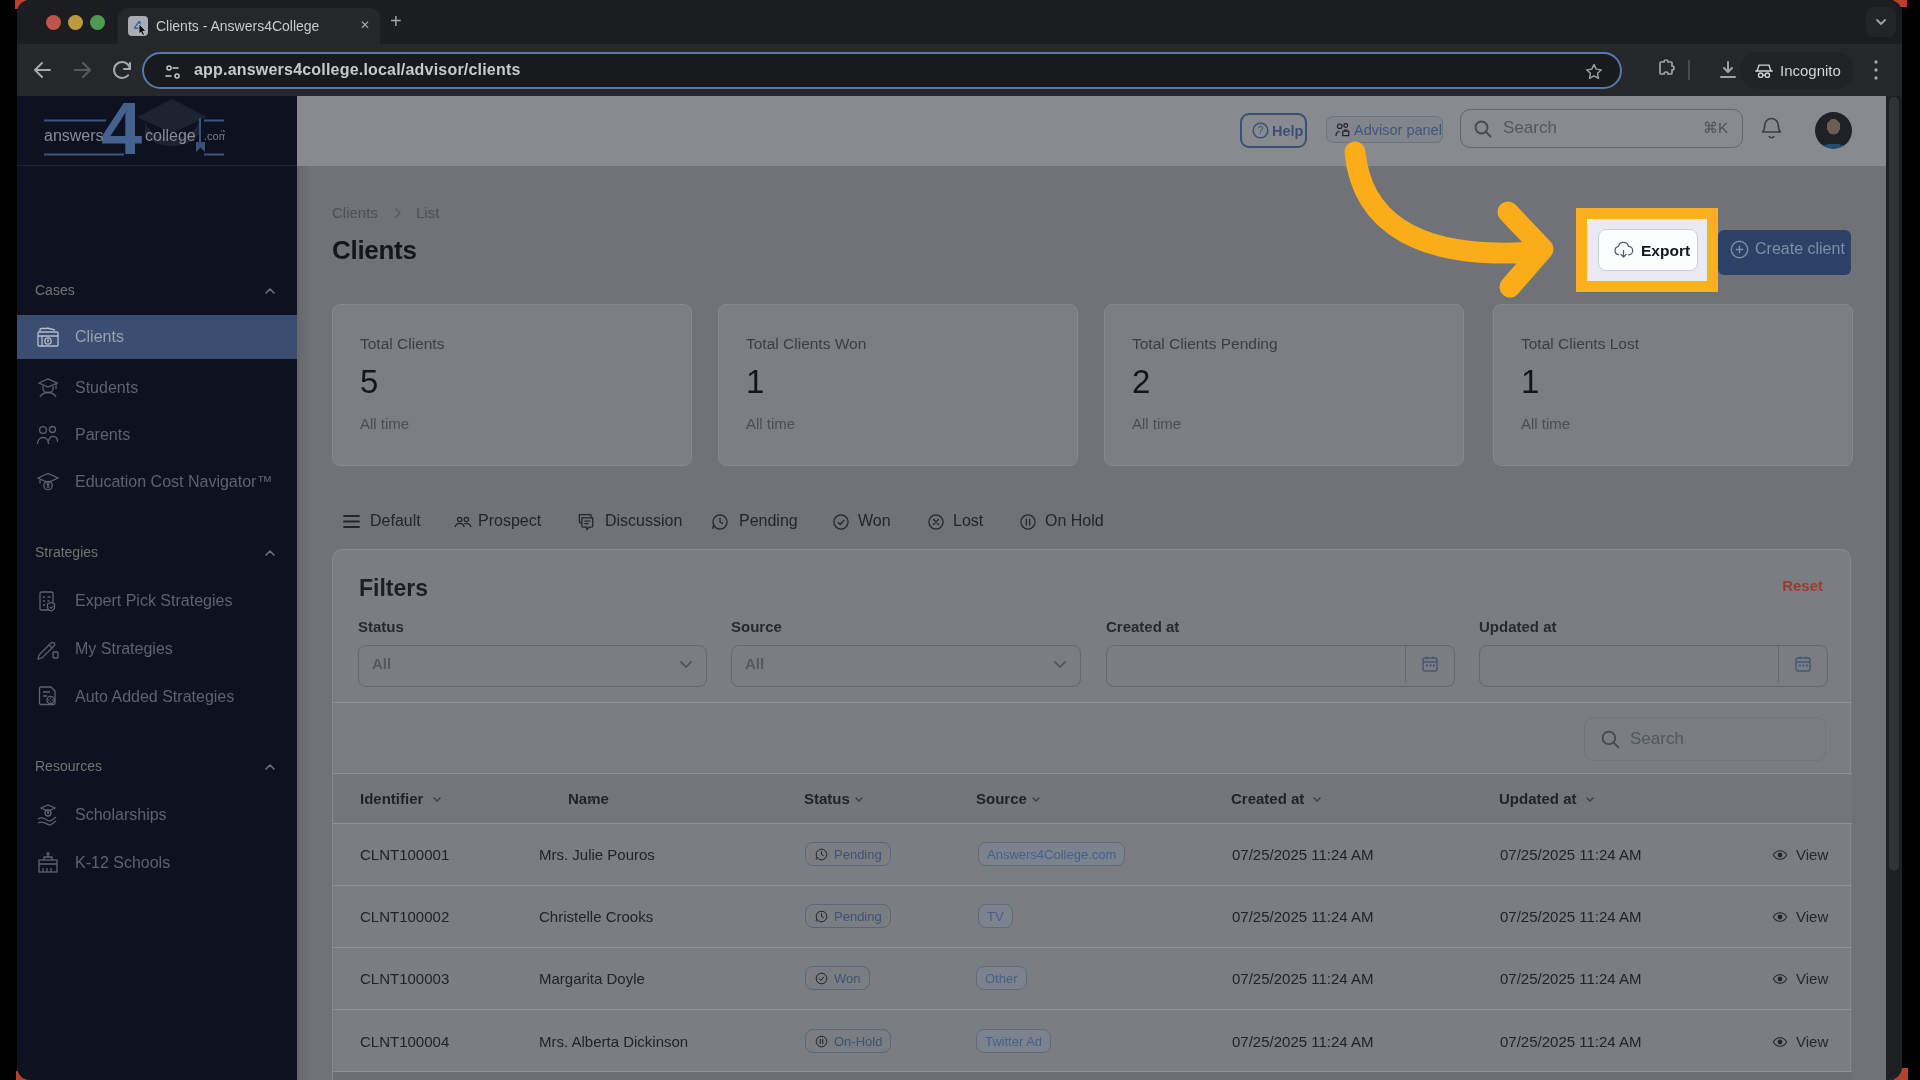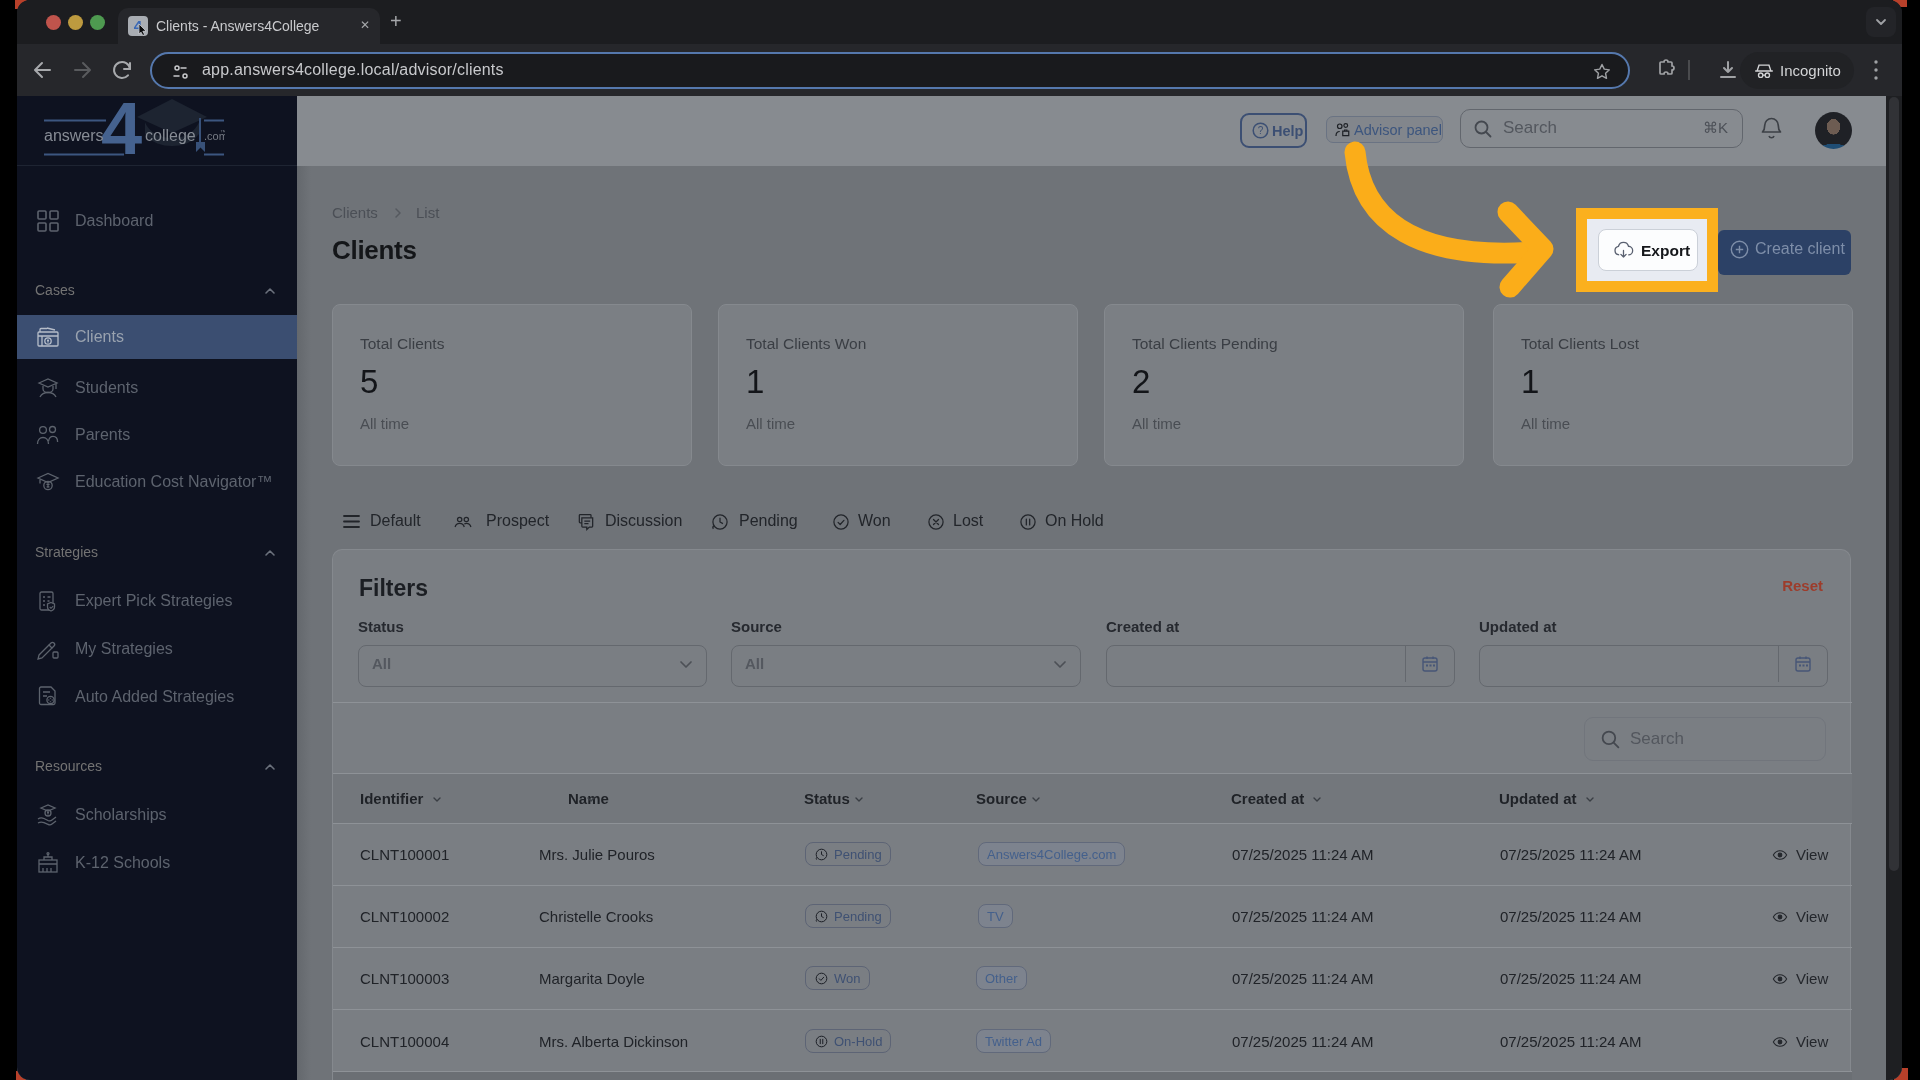--- a/index.html
+++ b/index.html
@@ -14,21 +14,21 @@
   .tl { position:absolute; top:15px; width:15px; height:15px; border-radius:50%; }
   #tab { position:absolute; left:101px; top:8px; width:262px; height:36px; background:#26272b; border-radius:10px 10px 0 0; }
   #tab .fav { position:absolute; left:10px; top:8px; width:20px; height:20px; background:#a9adb3; border-radius:4px; color:#3a68b5; font-size:15px; font-weight:bold; text-align:center; line-height:20px; }
   #tab .ttl { position:absolute; left:38px; top:10px; font-size:14px; color:#c9cacd; white-space:nowrap; }
   #tab .cls { position:absolute; right:10px; top:10px; font-size:13px; color:#a5a7aa; }
   .newtab { position:absolute; left:373px; top:10px; font-size:20px; color:#a5a7aa; font-weight:300; }
   #chevbtn { position:absolute; left:1849px; top:7px; width:30px; height:30px; background:#232428; border-radius:8px; color:#9fa1a4; text-align:center; }
   
   #toolbar { position:absolute; left:0; top:44px; width:100%; height:52px; background:#26272b; }
   .tbi { position:absolute; top:14px; width:24px; height:24px; color:#a7a9ac; }
-  #urlpill { position:absolute; left:133px; top:8px; width:1480px; height:37px; background:#191a1d; border:2px solid #5578ad; border-radius:19px; }
+  #urlpill { position:absolute; left:125px; top:8px; width:1480px; height:37px; background:#191a1d; border:2px solid #5578ad; border-radius:19px;font-weight:bold; }
   #urlpill .url { position:absolute; left:50px; top:7px; font-size:16px; color:#c8c9cc; letter-spacing:.2px; }
   #incog { position:absolute; left:1723px; top:8px; width:114px; height:37px; background:#212225; border-radius:19px; color:#d3d4d6; }
   
   #page { position:absolute; left:0; top:96px; width:1885px; height:984px; background:#6f7378; }
   #scrollbar { position:absolute; left:1869px; top:0; width:16px; height:984px; background:#1e1f22; }
   #scrollbar .thumb { position:absolute; left:3px; top:1px; width:10px; height:774px; background:#313236; border-radius:5px; }
   
   #sidebar { position:absolute; left:0; top:0; width:280px; height:984px; background:#0e1220; }
   #logoarea { position:absolute; left:0; top:0; width:280px; height:70px; border-bottom:1px solid #1e2432; }
   .navitem { position:absolute; left:0; width:280px; height:44px; color:#5d636e; }
@@ -147,29 +147,20 @@
 
           <text x="57" y="58" font-family="Liberation Sans,sans-serif" font-size="74" font-weight="bold" fill="#45628f">4</text>
 
           <text x="0" y="45" font-family="Liberation Sans,sans-serif" font-size="16" fill="#878c95">answers</text>
           <text x="101" y="45" font-family="Liberation Sans,sans-serif" font-size="16" fill="#878c95">college</text>
           <text x="160" y="44" font-family="Liberation Sans,sans-serif" font-size="11" fill="#777c85">.com</text>
           <text x="176" y="38" font-family="Liberation Sans,sans-serif" font-size="6" fill="#777c85">™</text>
         </svg>
       </div>
 
-      <div class="navitem" style="top:103px;">
-        <svg class="ic" viewBox="0 0 26 26" fill="none" stroke="currentColor" stroke-width="1.6">
-            <rect x="3" y="3" width="8" height="8" rx="1"></rect>
-            <rect x="15" y="3" width="8" height="8" rx="1"></rect>
-            <rect x="3" y="15" width="8" height="8" rx="1"></rect>
-            <rect x="15" y="15" width="8" height="8" rx="1"></rect>
-          </svg>
-        <div class="tx">Dashboard</div>
-      </div>
       <div class="navhdr" style="top:186px;">Cases</div>
       <svg class="navchev" style="top:189px" viewBox="0 0 12 12">
           <path d="M2 8l4-4 4 4" stroke="currentColor" stroke-width="1.6" fill="none" stroke-linecap="round" stroke-linejoin="round"></path>
         </svg>
 
       <div class="navitem navsel" style="top:219px;">
         <svg class="ic" viewBox="0 0 26 26" fill="none" stroke="currentColor" stroke-width="1.3">
             <rect x="3" y="8" width="20" height="14" rx="1"></rect>
             <path d="M3 12h20M5 8V5.5a1 1 0 0 1 1-1h6M12 4l8 2M7 12v10"></path>
             <circle cx="13" cy="17" r="3.2"></circle>
@@ -337,21 +328,21 @@
         <svg class="abs" style="left:10px;top:2px" width="19" height="19" viewBox="0 0 19 19">
             <path d="M2 4h15M2 9.5h15M2 15h15" stroke="#22252a" stroke-width="1.8" stroke-linecap="round"></path>
           </svg>
         <div class="abs" style="left:38px;top:2px;">Default</div>
         <svg class="abs" style="left:121px;top:2px" width="20" height="20" viewBox="0 0 24 24" fill="none" stroke="#22252a" stroke-width="1.5">
             <circle cx="8" cy="9" r="2.6"></circle>
             <circle cx="16" cy="9" r="2.6"></circle>
             <path d="M2.5 18c.8-3 3-4.5 5.5-4.5s4.7 1.5 5.5 4.5"></path>
             <path d="M13.6 14.6c.7-.7 1.6-1.1 2.4-1.1 2.5 0 4.7 1.5 5.5 4.5"></path>
           </svg>
-        <div class="abs" style="left:154px;top:2px;">Prospect</div>
+        <div class="abs" style="left:146px;top:2px;">Prospect</div>
         <svg class="abs" style="left:244px;top:2px" width="20" height="20" viewBox="0 0 24 24" fill="none" stroke="#22252a" stroke-width="1.5">
             <path d="M7 7h13v10a1 1 0 0 1-1 1h-3l-3 3v-3H8a1 1 0 0 1-1-1z"></path>
             <path d="M7 13H5a1 1 0 0 1-1-1V4a1 1 0 0 1 1-1h12a1 1 0 0 1 1 1v3"></path>
             <path d="M10 11h7m-7 3h5"></path>
           </svg>
         <div class="abs" style="left:273px;top:2px;">Discussion</div>
         <svg class="abs" style="left:378px;top:2px" width="20" height="20" viewBox="0 0 24 24" fill="none" stroke="#22252a" stroke-width="1.5">
             <circle cx="12" cy="12" r="8.5"></circle>
             <path d="M12 7v5l3.5 2"></path>
             <path d="M4.5 16.5c-1 1-1.3 2.6-.4 3.6"></path>

